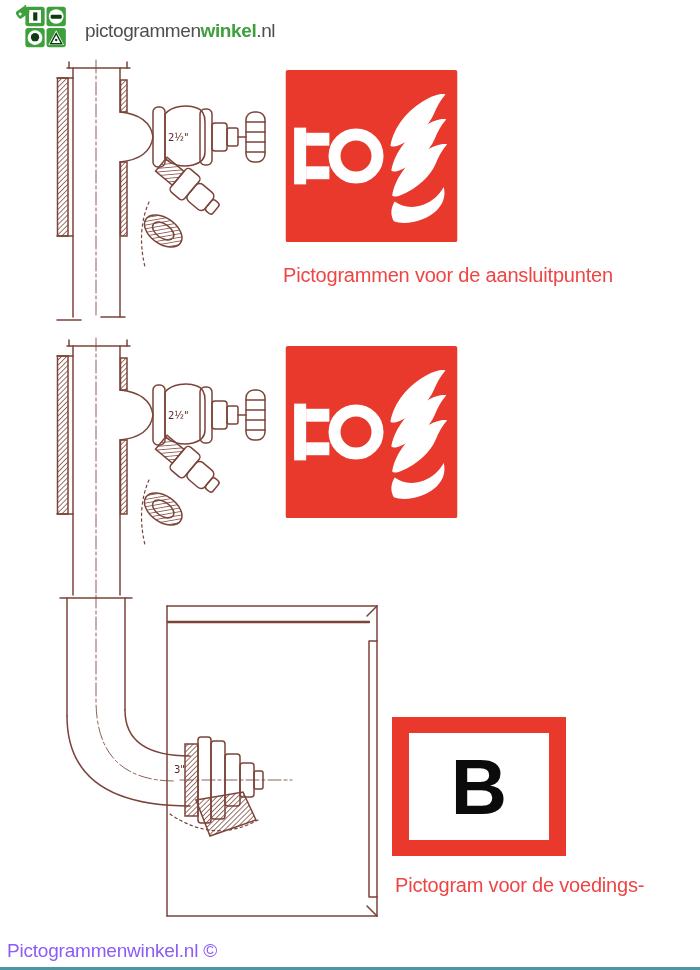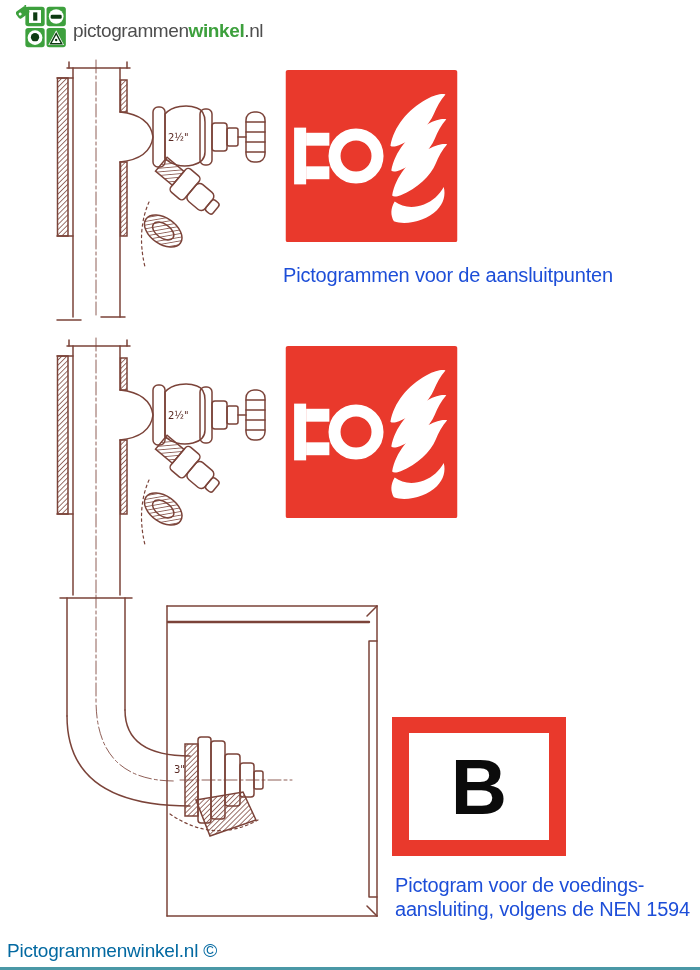--- a/index.html
+++ b/index.html
@@ -1,20 +1,20 @@
 <!DOCTYPE html>
 <html style="--picto-red: #e9392c; --brand-green: #3da03d; --logo-text-gray: #4e4e4e; --drawing-sepia: #7b4339; --drawing-sepia-dark: #5a2a24; --footer-line-teal: #4a98a6;"><head>
 <meta charset="utf-8">
 <style>
   html,body{margin:0;padding:0;background:#ffffff;}
   .page{position:relative;width:700px;height:970px;background:#fff;overflow:hidden;
         font-family:"Liberation Sans",sans-serif;}
 
   
-  .logo{position:absolute;left:16px;top:5px;display:flex;align-items:flex-start;gap:7px;cursor:pointer;}
+  .logo{position:absolute;left:16px;top:5px;display:flex;align-items:flex-start;gap:19px;cursor:pointer;}
   .logo-grid{width:50px;height:46px;display:block;}
   .logo-text{font-size:19px;letter-spacing:-0.4px;color:var(--logo-text-gray,#4e4e4e);margin-top:15px;white-space:nowrap;}
   .logo-text .hl{color:var(--brand-green,#3da03d);font-weight:bold;}
 
   
   .artwork{position:absolute;left:0;top:0;pointer-events:none;}
   .lineart path,.lineart line,.lineart rect,.lineart ellipse{
       stroke:var(--drawing-sepia,#7b4339);fill:none;stroke-width:1.5;stroke-linecap:round;}
   .lineart .hatched{fill:url(#hatchp);}
   .lineart .center{stroke-dasharray:13 3 3 3;stroke-width:1;opacity:.85;}
@@ -34,24 +34,24 @@
 
   
   .bsign{position:absolute;left:392px;top:717px;width:174px;height:139px;
          background:var(--picto-red,#e9392c);}
   .bsign-inner{position:absolute;left:17px;top:16px;right:17px;bottom:16px;background:#fff;
          display:flex;align-items:center;justify-content:center;}
   .bletter{font-weight:bold;font-size:78px;line-height:1;color:#0b0b0b;
          font-family:"Liberation Sans",sans-serif;}
 
   
-  .caption{position:absolute;font-size:20px;line-height:24px;color:#1d4ed8;letter-spacing:-0.2px;white-space:nowrap;}
+  .caption{position:absolute;font-size:20px;line-height:24px;color:#ef4444;letter-spacing:-0.2px;white-space:nowrap;}
   .caption-1{left:283px;top:263px;}
   .caption-2{left:395px;top:864px;margin-top:9px;}
-  .footer-text{position:absolute;left:7px;top:940px;font-size:19px;color:#0369a1;letter-spacing:-0.2px;}
+  .footer-text{position:absolute;left:7px;top:940px;font-size:19px;color:#8b5cf6;letter-spacing:-0.2px;}
   .bottom-line{position:absolute;left:0;bottom:0;width:100%;height:3px;
          background:var(--footer-line-teal,#4a98a6);}
 </style>
 </head>
 <body>
 
 <div class="page">
 
   <svg width="0" height="0" style="position:absolute" aria-hidden="true">
     <defs>
@@ -195,19 +195,18 @@
   </div>
 
   <div class="bsign">
     <div class="bsign-inner">
       <span class="bletter">B</span>
     </div>
   </div>
 
   <div class="caption caption-2">
     <span>Pictogram voor de voedings-</span><br>
-    <span>aansluiting, volgens de NEN 1594</span>
   </div>
 
   <div class="footer-text">Pictogrammenwinkel.nl ©</div>
   <div class="bottom-line"></div>
 
 </div>
 
 </body></html>

